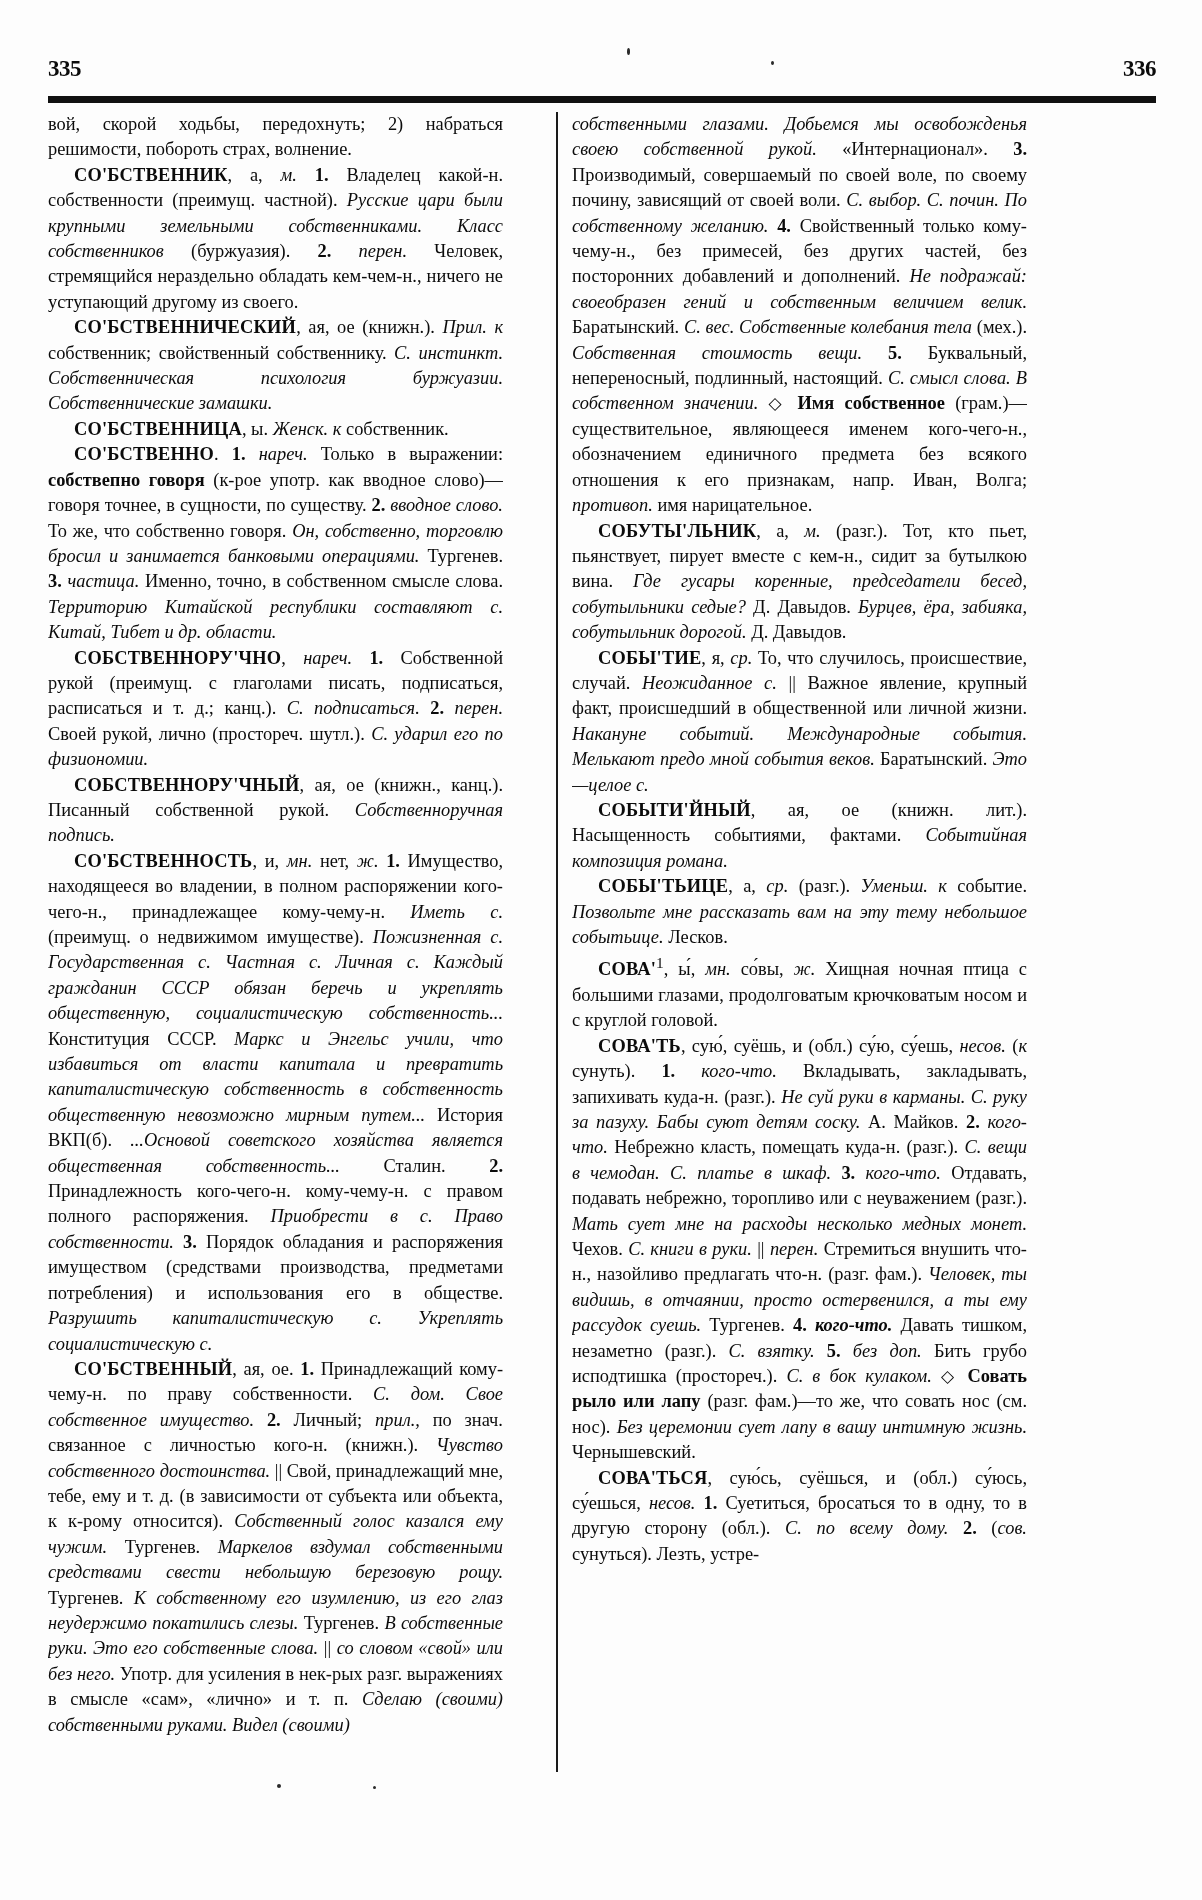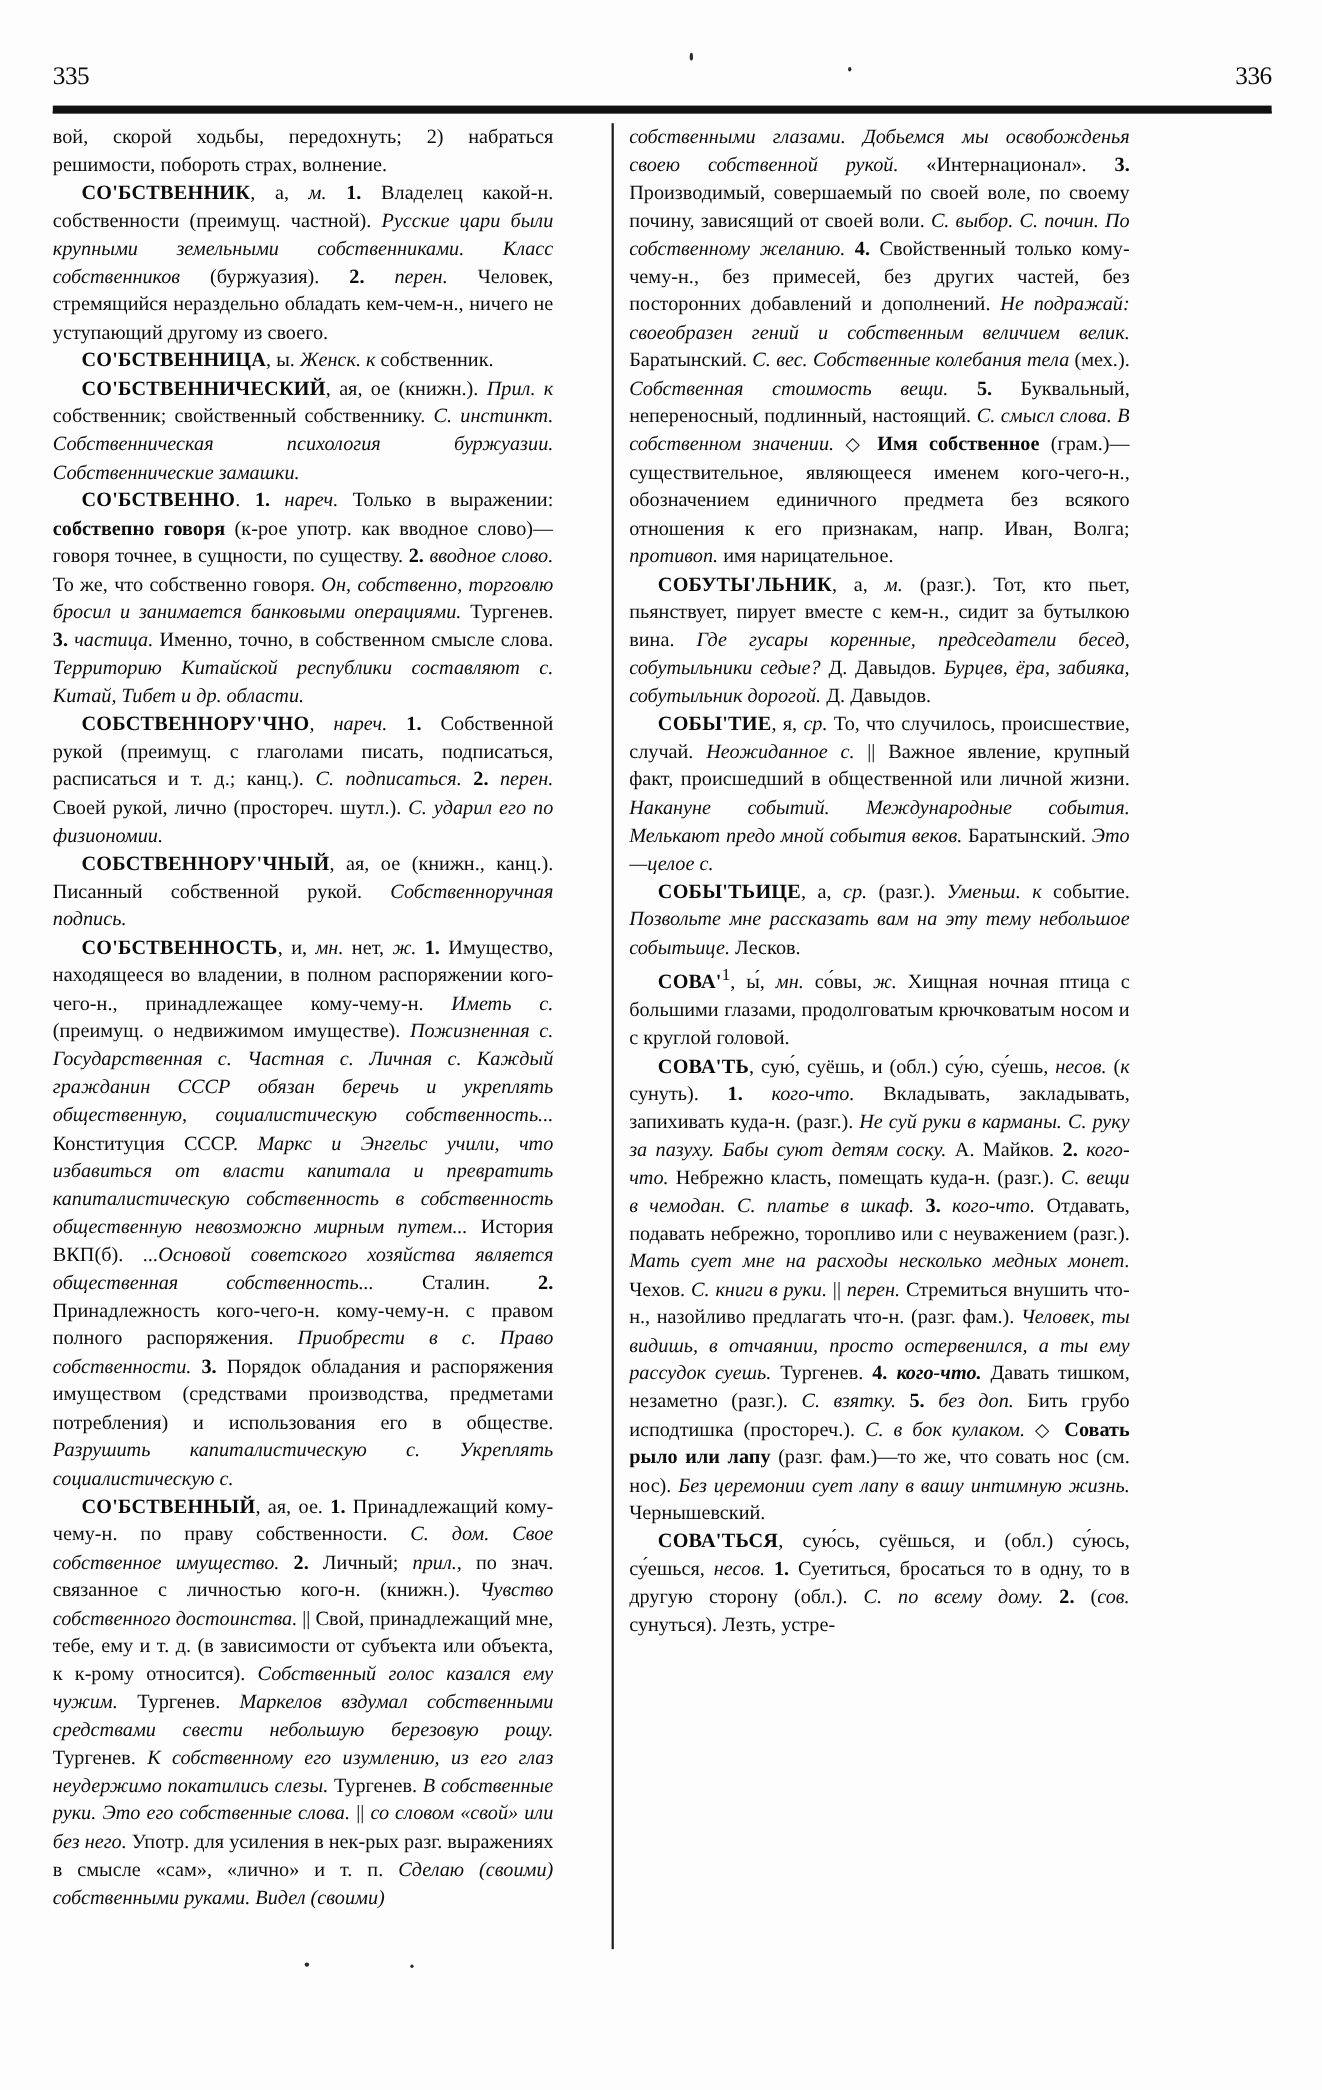--- a/index.html
+++ b/index.html
@@ -30,21 +30,21 @@
     position: absolute;
     left: 48px;
     top: 48px;
     width: 1108px;
     height: 44px;
   }
   .folio {
     position: absolute;
     top: 8px;
     font-family: "Liberation Serif", serif;
-    font-weight: normal;
+    font-weight: bold;
     font-size: 23px;
     letter-spacing: -0.5px;
   }
   .folio.left  { left: 0; }
   .folio.right { right: 0; }
 
   .runhead-title {
     position: absolute;
     left: 0;
     right: 0;
@@ -142,32 +142,33 @@
 
   <div class="rule"></div>
 
   <div class="cols">
 
     <div class="gutter"></div>
 
     <div class="col left" id="col-left">
         <p class="e cont">вой, скорой ходьбы, передохнуть; 2)&nbsp;набраться решимости, побороть страх, волнение.</p>
         <p class="e head"><span class="hw">СО'БСТВЕННИК</span>, а, <span class="it">м.</span> <span class="b">1.</span> Владелец какой-н. собственности (преимущ. частной). <span class="it">Русские цари были крупными земельными собственниками. Класс собственников</span> (буржуазия). <span class="b">2.</span> <span class="it">перен.</span> Человек, стремящийся нераздельно обладать кем-чем-н., ничего не уступающий другому из своего.</p>
+        <p class="e head"><span class="hw">СО'БСТВЕННИЧЕСКИЙ</span>, ая, ое (книжн.). <span class="it">Прил.</span> <span class="it">к</span> собственник; свойственный собственнику. <span class="it">С. инстинкт. Собственническая психология буржуазии. Собственнические замашки.</span></p>
         <p class="e head"><span class="hw">СО'БСТВЕННИЦА</span>, ы. <span class="it">Женск.</span> <span class="it">к</span> собственник.</p>
-        <p class="e head"><span class="hw">СО'БСТВЕННИЧЕСКИЙ</span>, ая, ое (книжн.). <span class="it">Прил.</span> <span class="it">к</span> собственник; свойственный собственнику. <span class="it">С. инстинкт. Собственническая психология буржуазии. Собственнические замашки.</span></p>
         <p class="e head"><span class="hw">СО'БСТВЕННО</span>. <span class="b">1.</span> <span class="it">нареч.</span> Только в выражении: <span class="b">собствепно говоря</span> (к-рое употр. как вводное слово)—говоря точнее, в сущности, по существу. <span class="b">2.</span> <span class="it">вводное слово.</span> То же, что собственно говоря. <span class="it">Он, собственно, торговлю бросил и занимается банковыми операциями.</span> Тургенев. <span class="b">3.</span> <span class="it">частица.</span> Именно, точно, в собственном смысле слова. <span class="it">Территорию Китайской республики составляют с. Китай, Тибет и др. области.</span></p>
         <p class="e head"><span class="hw">СОБСТВЕННОРУ'ЧНО</span>, <span class="it">нареч.</span> <span class="b">1.</span> Собственной рукой (преимущ. с глаголами писать, подписаться, расписаться и т. д.; канц.). <span class="it">С. подписаться.</span> <span class="b">2.</span> <span class="it">перен.</span> Своей рукой, лично (простореч. шутл.). <span class="it">С. ударил его по физиономии.</span></p>
         <p class="e head"><span class="hw">СОБСТВЕННОРУ'ЧНЫЙ</span>, ая, ое (книжн., канц.). Писанный собственной рукой. <span class="it">Собственноручная подпись.</span></p>
         <p class="e head"><span class="hw">СО'БСТВЕННОСТЬ</span>, и, <span class="it">мн.</span> нет, <span class="it">ж.</span> <span class="b">1.</span> Имущество, находящееся во владении, в полном распоряжении кого-чего-н., принадлежащее кому-чему-н. <span class="it">Иметь с.</span> (преимущ. о недвижимом имуществе). <span class="it">Пожизненная с. Государственная с. Частная с. Личная с. Каждый гражданин СССР обязан беречь и укреплять общественную, социалистическую собственность...</span> Конституция СССР. <span class="it">Маркс и Энгельс учили, что избавиться от власти капитала и превратить капиталистическую собственность в собственность общественную невозможно мирным путем...</span> История ВКП(б). <span class="it">...Основой советского хозяйства является общественная собственность...</span> Сталин. <span class="b">2.</span> Принадлежность кого-чего-н. кому-чему-н. с правом полного распоряжения. <span class="it">Приобрести в с. Право собственности.</span> <span class="b">3.</span> Порядок обладания и распоряжения имуществом (средствами производства, предметами потребления) и использования его в обществе. <span class="it">Разрушить капиталистическую с. Укреплять социалистическую с.</span></p>
         <p class="e head"><span class="hw">СО'БСТВЕННЫЙ</span>, ая, ое. <span class="b">1.</span> Принадлежащий кому-чему-н. по праву собственности. <span class="it">С. дом. Свое собственное имущество.</span> <span class="b">2.</span> Личный; <span class="it">прил.,</span> по знач. связанное с личностью кого-н. (книжн.). <span class="it">Чувство собственного достоинства.</span> <span class="par">||</span> Свой, принадлежащий мне, тебе, ему и т. д. (в зависимости от субъекта или объекта, к к-рому относится). <span class="it">Собственный голос казался ему чужим.</span> Тургенев. <span class="it">Маркелов вздумал собственными средствами свести небольшую березовую рощу.</span> Тургенев. <span class="it">К собственному его изумлению, из его глаз неудержимо покатились слезы.</span> Тургенев. <span class="it">В собственные руки. Это его собственные слова.</span> <span class="par">||</span> <span class="it">со словом «свой» или без него.</span> Употр. для усиления в нек-рых разг. выражениях в смысле «сам», «лично» и т. п. <span class="it">Сделаю (своими) собственными руками. Видел (своими)</span></p>
       </div>
     <div class="col right" id="col-right">
         <p class="e cont"><span class="it">собственными глазами. Добьемся мы освобожденья своею собственной рукой.</span> «Интернационал». <span class="b">3.</span> Производимый, совершаемый по своей воле, по своему почину, зависящий от своей воли. <span class="it">С. выбор. С. почин. По собственному желанию.</span> <span class="b">4.</span> Свойственный только кому-чему-н., без примесей, без других частей, без посторонних добавлений и дополнений. <span class="it">Не подражай: своеобразен гений и собственным величием велик.</span> Баратынский. <span class="it">С. вес. Собственные колебания тела</span> (мех.). <span class="it">Собственная стоимость вещи.</span> <span class="b">5.</span> Буквальный, непереносный, подлинный, настоящий. <span class="it">С. смысл слова. В собственном значении.</span> <span class="dia">◇</span> <span class="b">Имя собственное</span> (грам.)—существительное, являющееся именем кого-чего-н., обозначением единичного предмета без всякого отношения к его признакам, напр. Иван, Волга; <span class="it">противоп.</span> имя нарицательное.</p>
         <p class="e head"><span class="hw">СОБУТЫ'ЛЬНИК</span>, а, <span class="it">м.</span> (разг.). Тот, кто пьет, пьянствует, пирует вместе с кем-н., сидит за бутылкою вина. <span class="it">Где гусары коренные, председатели бесед, собутыльники седые?</span> Д. Давыдов. <span class="it">Бурцев, ёра, забияка, собутыльник дорогой.</span> Д. Давыдов.</p>
         <p class="e head"><span class="hw">СОБЫ'ТИЕ</span>, я, <span class="it">ср.</span> То, что случилось, происшествие, случай. <span class="it">Неожиданное с.</span> <span class="par">||</span> Важное явление, крупный факт, происшедший в общественной или личной жизни. <span class="it">Накануне событий. Международные события. Мелькают предо мной события веков.</span> Баратынский. <span class="it">Это—целое с.</span></p>
+        <p class="e head"><span class="hw">СОБЫТИ'ЙНЫЙ</span>, ая, ое (книжн. лит.). Насыщенность событиями, фактами. <span class="it">Событийная композиция романа.</span></p>
         <p class="e head"><span class="hw">СОБЫ'ТЬИЦЕ</span>, а, <span class="it">ср.</span> (разг.). <span class="it">Уменьш.</span> <span class="it">к</span> событие. <span class="it">Позвольте мне рассказать вам на эту тему небольшое событьице.</span> Лесков.</p>
         <p class="e head"><span class="hw">СОВА'</span><sup>1</sup>, ы́, <span class="it">мн.</span> со́вы, <span class="it">ж.</span> Хищная ночная птица с большими глазами, продолговатым крючковатым носом и с круглой головой.</p>
         <p class="e head"><span class="hw">СОВА'ТЬ</span>, сую́, суёшь, и (обл.) су́ю, су́ешь, <span class="it">несов.</span> (<span class="it">к</span> сунуть). <span class="b">1.</span> <span class="it">кого-что.</span> Вкладывать, закладывать, запихивать куда-н. (разг.). <span class="it">Не суй руки в карманы. С. руку за пазуху. Бабы суют детям соску.</span> А. Майков. <span class="b">2.</span> <span class="it">кого-что.</span> Небрежно класть, помещать куда-н. (разг.). <span class="it">С. вещи в чемодан. С. платье в шкаф.</span> <span class="b">3.</span> <span class="it">кого-что.</span> Отдавать, подавать небрежно, торопливо или с неуважением (разг.). <span class="it">Мать сует мне на расходы несколько медных монет.</span> Чехов. <span class="it">С. книги в руки.</span> <span class="par">||</span> <span class="it">перен.</span> Стремиться внушить что-н., назойливо предлагать что-н. (разг. фам.). <span class="it">Человек, ты видишь, в отчаянии, просто остервенился, а ты ему рассудок суешь.</span> Тургенев. <span class="b">4.</span> <span class="bi">кого-что.</span> Давать тишком, незаметно (разг.). <span class="it">С. взятку.</span> <span class="b">5.</span> <span class="it">без доп.</span> Бить грубо исподтишка (простореч.). <span class="it">С. в бок кулаком.</span> <span class="dia">◇</span> <span class="b">Совать рыло или лапу</span> (разг. фам.)—то же, что совать нос (см. нос). <span class="it">Без церемонии сует лапу в вашу интимную жизнь.</span> Чернышевский.</p>
         <p class="e head"><span class="hw">СОВА'ТЬСЯ</span>, сую́сь, суёшься, и (обл.) су́юсь, су́ешься, <span class="it">несов.</span> <span class="b">1.</span> Суетиться, бросаться то в одну, то в другую сторону (обл.). <span class="it">С. по всему дому.</span> <span class="b">2.</span> (<span class="it">сов.</span> сунуться). Лезть, устре-</p>
       </div>
 
   </div>
 
   <div class="speck" style="left:627px; top:48px;  width:3px; height:7px;"></div>
   <div class="speck" style="left:771px; top:61px;  width:3px; height:4px;"></div>

